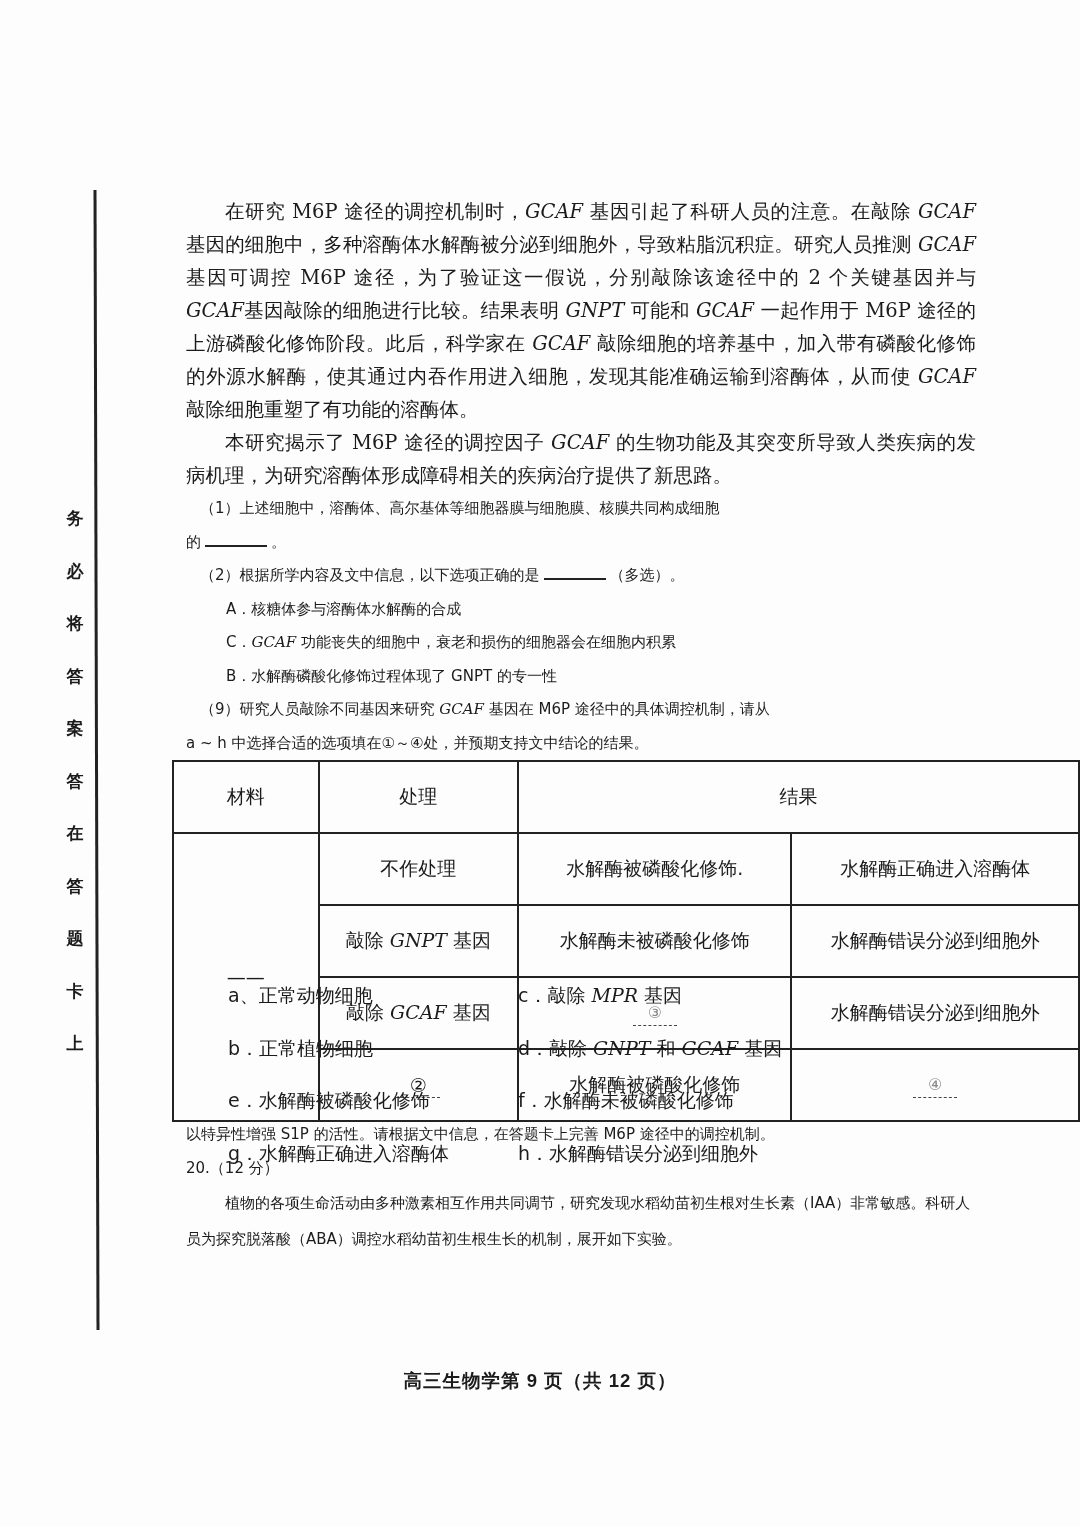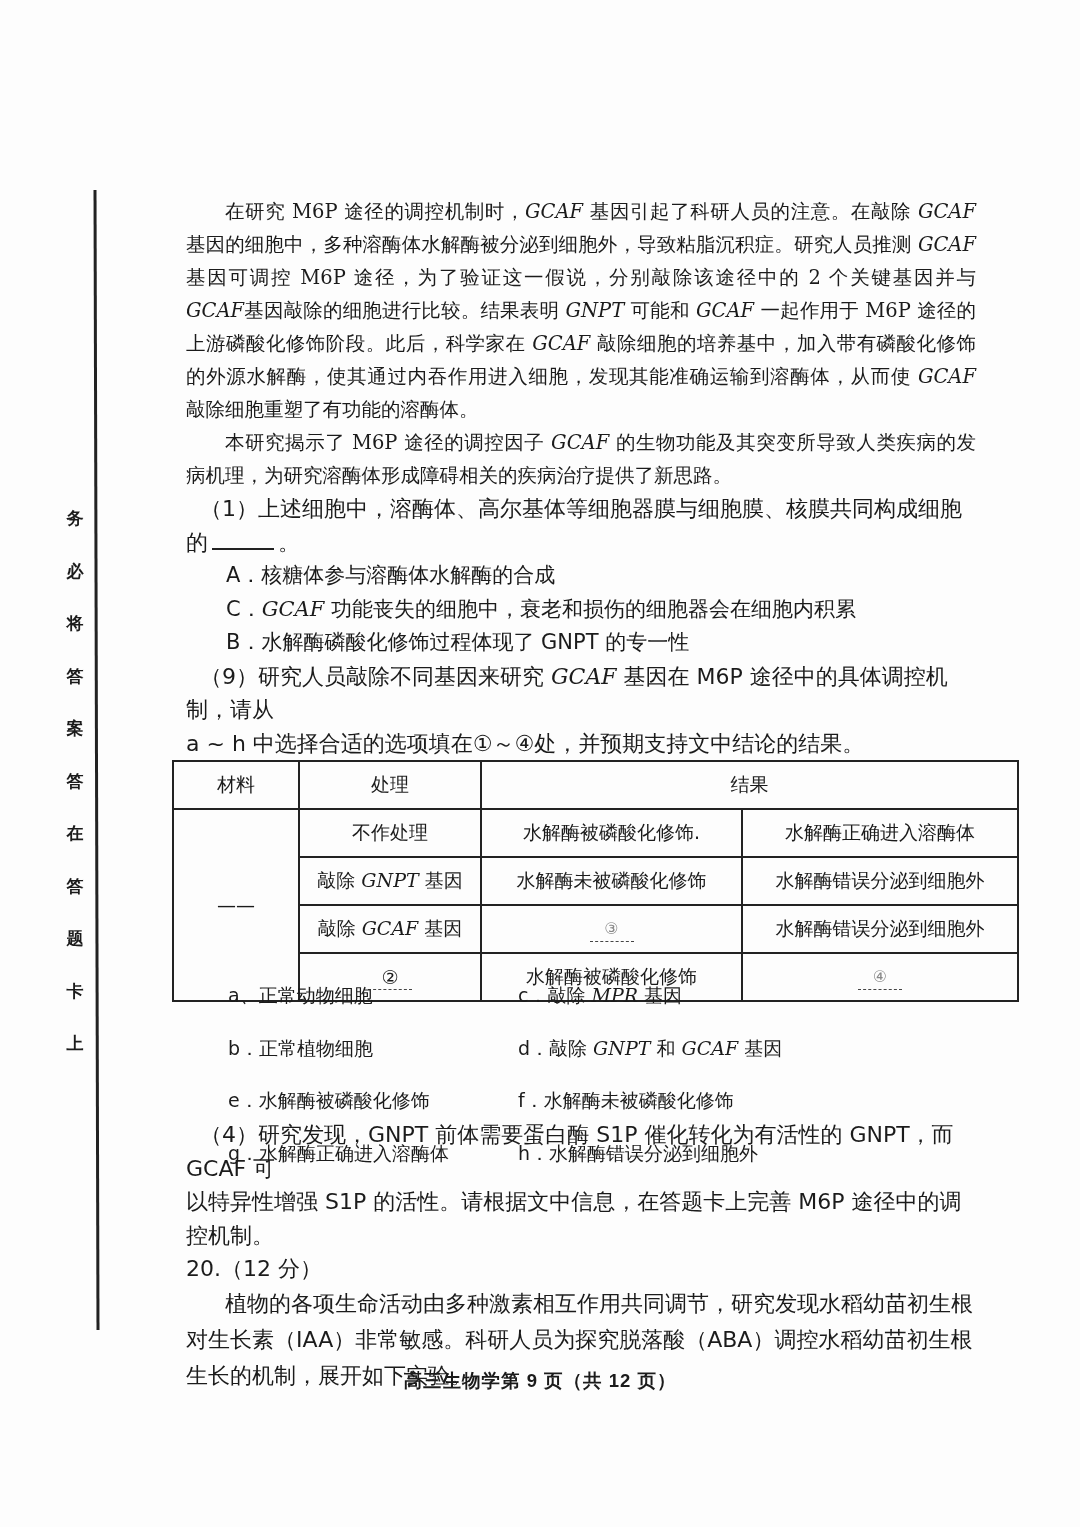--- a/index.html
+++ b/index.html
@@ -21,31 +21,31 @@
     width: 26px; display: flex; flex-direction: column; align-items: center;
     font-family: "DejaVu Sans", sans-serif; font-weight: bold; font-size: 17px;
   }
   .side-note span { height: 52.5px; line-height: 26px; }
   .content {
     position: absolute; left: 186px; top: 195px; width: 790px;
     font-size: 19.5px;
   }
   .para { margin: 0; line-height: 33px; text-align: justify; text-align-last: left; }
   .indent { text-indent: 39px; }
-  .q { margin: 0; line-height: 33.5px; font-family: "DejaVu Sans", sans-serif; font-size: 22px; }
+  .q { margin: 0; line-height: 33.5px; font-family: "DejaVu Sans", sans-serif; font-size: 15px; }
   .q.indent { text-indent: 14px; }
-  .opt { margin: 0; padding-left: 40px; line-height: 33.5px; font-family: "DejaVu Sans", sans-serif; font-size: 21px; }
+  .opt { margin: 0; padding-left: 40px; line-height: 33.5px; font-family: "DejaVu Sans", sans-serif; font-size: 15px; }
   i.gene { font-family: "DejaVu Serif", serif; }
   .blank { display: inline-block; width: 62px; border-bottom: 2px solid #222; height: 1px; vertical-align: baseline; margin: 0 4px; }
   table.res {
     position: absolute; left: 172px; top: 760px;
     border-collapse: collapse; font-family: "DejaVu Sans", sans-serif; font-size: 19px;
   }
   table.res td {
-    border: 2px solid #222; text-align: center; padding: 4px; height: 38px;
+    border: 2px solid #222; text-align: center; padding: 16px; height: 38px;
   }
   .faint { color: #888; font-size: 16px; }
   .uline { display: inline-block; border-bottom: 1.5px dashed #444; min-width: 44px; line-height: 24px; }
   .opts-grid {
     position: absolute; left: 228px; top: 978px; width: 600px;
     display: grid; grid-template-columns: 290px 310px; row-gap: 17px;
     font-family: "DejaVu Sans", sans-serif; font-size: 19px;
   }
   .opts-grid div { line-height: 35.5px; }
   .lower { position: absolute; left: 186px; top: 1118px; width: 795px; }
@@ -73,20 +73,21 @@
   <span>上</span>
 </div>
 
 <div class="content">
   <p class="para indent"><span>在研究 M6P 途径的调控机制时，</span><i class="gene">GCAF</i><span> 基因引起了科研人员的注意。在敲除 </span><i class="gene">GCAF</i><span>基因的细胞中，多种溶酶体水解酶被分泌到细胞外，导致粘脂沉积症。研究人员推测 </span><i class="gene">GCAF</i><span>基因可调控 M6P 途径，为了验证这一假说，分别敲除该途径中的 2 个关键基因并与 </span><i class="gene">GCAF</i><span>基因敲除的细胞进行比较。结果表明 </span><i class="gene">GNPT</i><span> 可能和 </span><i class="gene">GCAF</i><span> 一起作用于 M6P 途径的上游磷酸化修饰阶段。此后，科学家在 </span><i class="gene">GCAF</i><span> 敲除细胞的培养基中，加入带有磷酸化修饰的外源水解酶，使其通过内吞作用进入细胞，发现其能准确运输到溶酶体，从而使 </span><i class="gene">GCAF</i><span> 敲除细胞重塑了有功能的溶酶体。</span></p>
   <p class="para indent"><span>本研究揭示了 M6P 途径的调控因子 </span><i class="gene">GCAF</i><span> 的生物功能及其突变所导致人类疾病的发病机理，为研究溶酶体形成障碍相关的疾病治疗提供了新思路。</span></p>
 
   <p class="q indent"><span>（1）上述细胞中，溶酶体、高尔基体等细胞器膜与细胞膜、核膜共同构成细胞</span></p>
   <p class="q"><span>的</span><span class="blank"></span><span>。</span></p>
 
+  <p class="q indent"><span>（2）根据所学内容及文中信息，以下选项正确的是</span><span class="blank"></span><span>（多选）。</span></p>
   <p class="opt">A．核糖体参与溶酶体水解酶的合成</p>
   <p class="opt"><span>C．</span><i class="gene">GCAF</i><span> 功能丧失的细胞中，衰老和损伤的细胞器会在细胞内积累</span></p>
   <p class="opt">B．水解酶磷酸化修饰过程体现了 GNPT 的专一性</p>
 
   <p class="q indent"><span>（9）研究人员敲除不同基因来研究 </span><i class="gene">GCAF</i><span> 基因在 M6P 途径中的具体调控机制，请从</span></p>
   <p class="q">a ~ h 中选择合适的选项填在①～④处，并预期支持文中结论的结果。</p>
 </div>
 
 <table class="res">
   <tbody>
@@ -124,19 +125,18 @@
   <div><span>c．</span><span>敲除 </span><i class="gene">MPR</i><span> 基因</span></div>
   <div><span>b．</span><span>正常植物细胞</span></div>
   <div><span>d．</span><span>敲除 </span><i class="gene">GNPT</i><span> 和 </span><i class="gene">GCAF</i><span> 基因</span></div>
   <div><span>e．</span><span>水解酶被磷酸化修饰</span></div>
   <div><span>f．</span><span>水解酶未被磷酸化修饰</span></div>
   <div><span>g．</span><span>水解酶正确进入溶酶体</span></div>
   <div><span>h．</span><span>水解酶错误分泌到细胞外</span></div>
 </div>
 
 <div class="lower">
-  <p class="q indent">（4）研究发现，GNPT 前体需要蛋白酶 S1P 催化转化为有活性的 GNPT，而 GCAF 可</p>
   <p class="q">以特异性增强 S1P 的活性。请根据文中信息，在答题卡上完善 M6P 途径中的调控机制。</p>
   <p class="q">20.（12 分）</p>
   <p class="q indent" style="text-indent:39px;line-height:36px">植物的各项生命活动由多种激素相互作用共同调节，研究发现水稻幼苗初生根对生长素（IAA）非常敏感。科研人员为探究脱落酸（ABA）调控水稻幼苗初生根生长的机制，展开如下实验。</p>
 </div>
 
 <div class="footer">高三生物学第 9 页（共 12 页）</div>
 
 </body></html>

